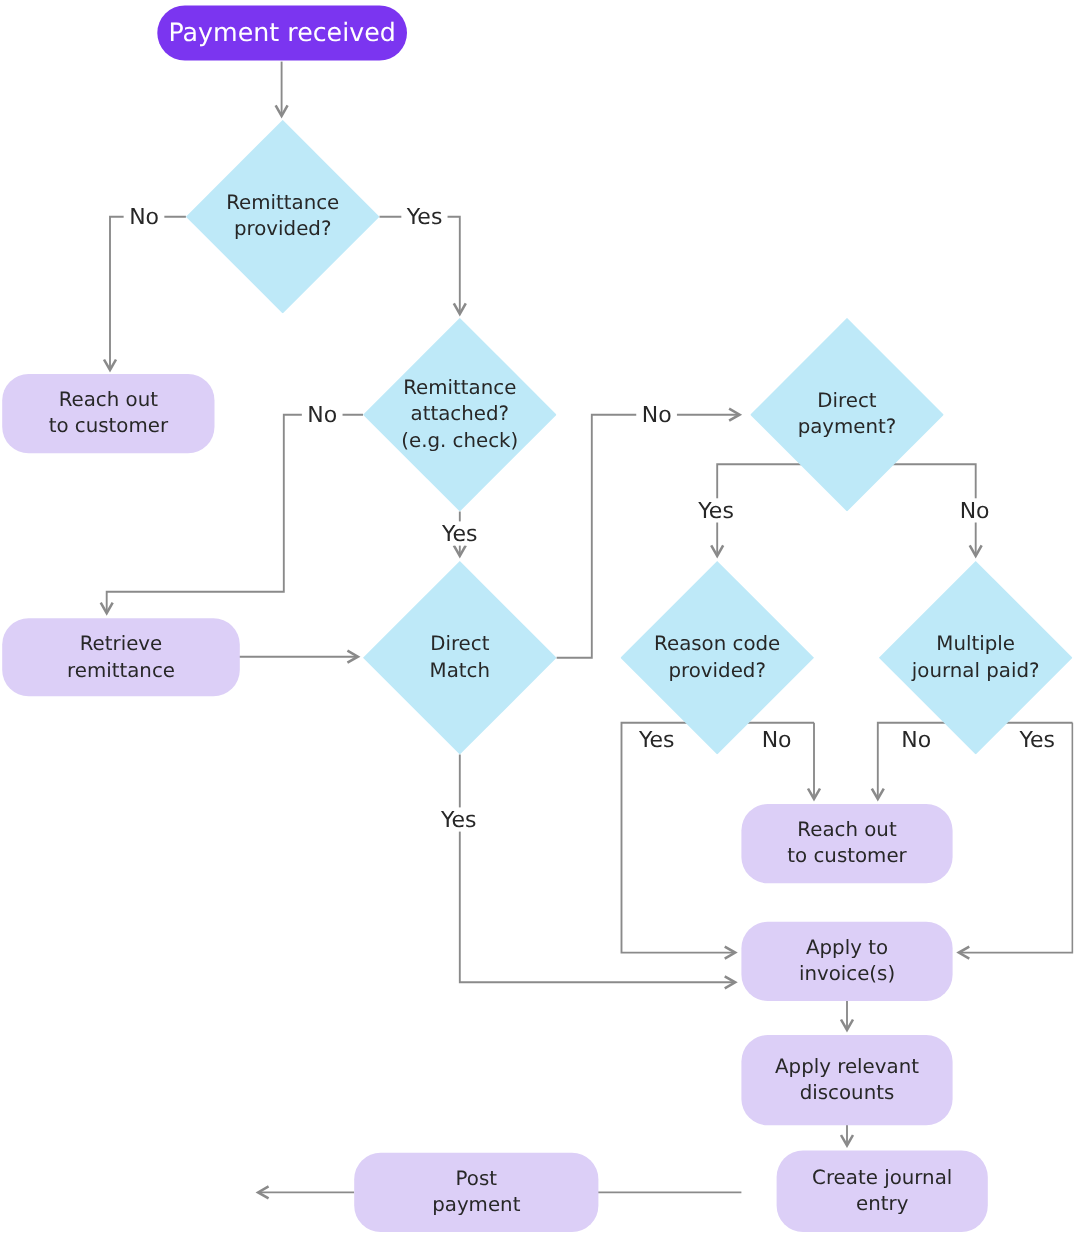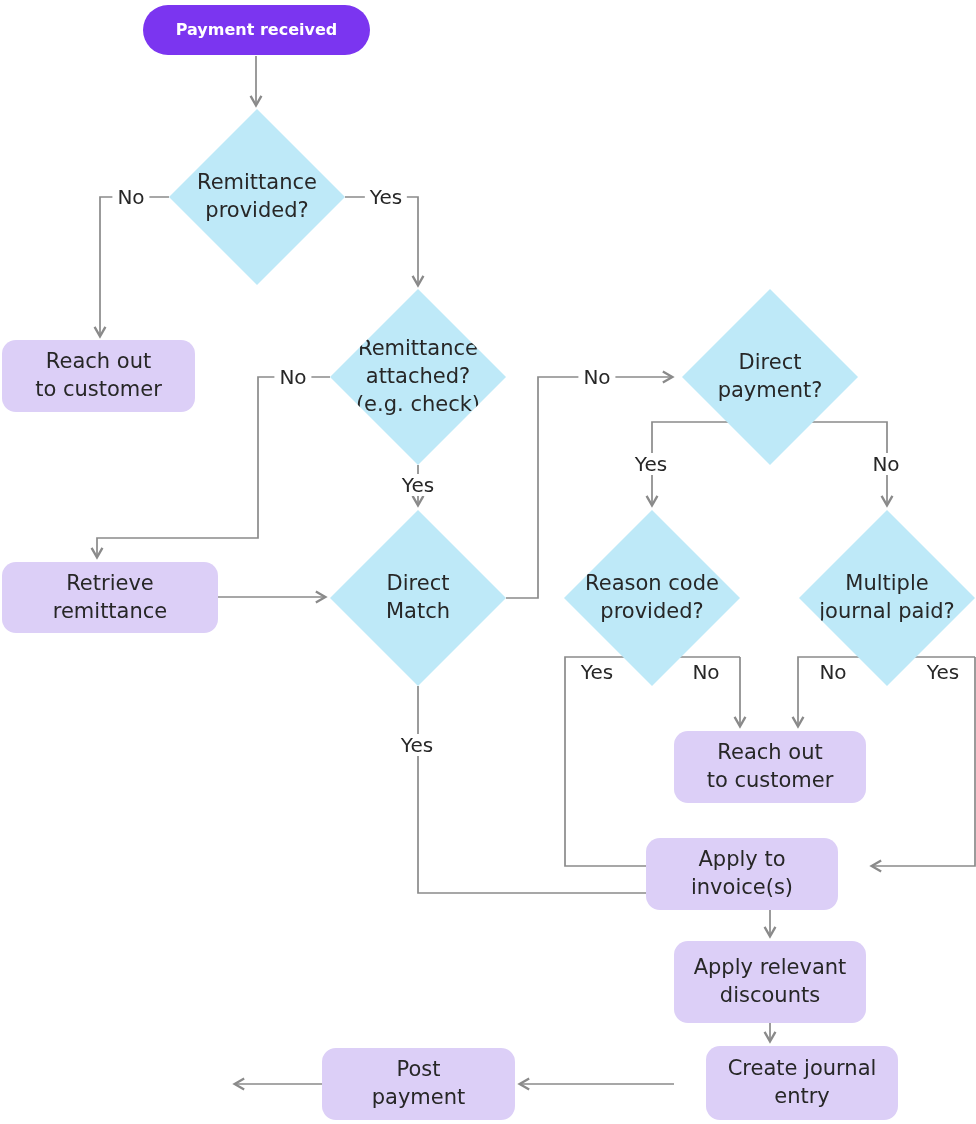--- a/index.html
+++ b/index.html
@@ -26,36 +26,35 @@
     stroke: var(--line);
     stroke-width: 1.7;
   }
   .node {
     position: absolute;
     z-index: 2;
     display: flex;
     align-items: center;
     justify-content: center;
     text-align: center;
-    font-size: 21px;
+    font-size: 18px;
     line-height: 1.32;
     color: var(--text);
   }
   .node .txt { white-space: pre-line; }
   .pill {
     border-radius: 999px;
     color: #ffffff;
-    font-size: 16px;
-    font-weight: bold;
+    font-size: 23px;
   }
   .pill.start { background: var(--start); }
   .pill.done  { background: var(--done); }
   .process {
     background: var(--process);
-    border-radius: 14px;
+    border-radius: 24px;
   }
   .decision {
     width: 176px;
     height: 176px;
     background: var(--decision);
     clip-path: polygon(50% 0, 100% 50%, 50% 100%, 0 50%);
   }
   .edge-label {
     position: absolute;
     z-index: 3;
@@ -132,33 +131,33 @@
 to customer</span>
   </div>
   <div class="node process" style="left:2px;top:562px;width:216px;height:71px">
     <span class="txt">Retrieve
 remittance</span>
   </div>
   <div class="node process" style="left:674px;top:731px;width:192px;height:72px">
     <span class="txt">Reach out
 to customer</span>
   </div>
-  <div class="node process" style="left:646px;top:838px;width:192px;height:72px">
+  <div class="node process" style="left:674px;top:838px;width:192px;height:72px">
     <span class="txt">Apply to
 invoice(s)</span>
   </div>
   <div class="node process" style="left:674px;top:941px;width:192px;height:82px">
     <span class="txt">Apply relevant
 discounts</span>
   </div>
   <div class="node process" style="left:706px;top:1046px;width:192px;height:74px">
     <span class="txt">Create journal
 entry</span>
   </div>
-  <div class="node process" style="left:322px;top:1048px;width:193px;height:72px">
+  <div class="node process" style="left:322px;top:1048px;width:222px;height:72px">
     <span class="txt">Post
 payment</span>
   </div>
 
   <div class="edge-label" style="left:131px;top:197px">No</div>
   <div class="edge-label" style="left:386px;top:197px">Yes</div>
   <div class="edge-label" style="left:293px;top:377px">No</div>
   <div class="edge-label" style="left:418px;top:485px">Yes</div>
   <div class="edge-label" style="left:597px;top:377px">No</div>
   <div class="edge-label" style="left:417px;top:745px">Yes</div>

